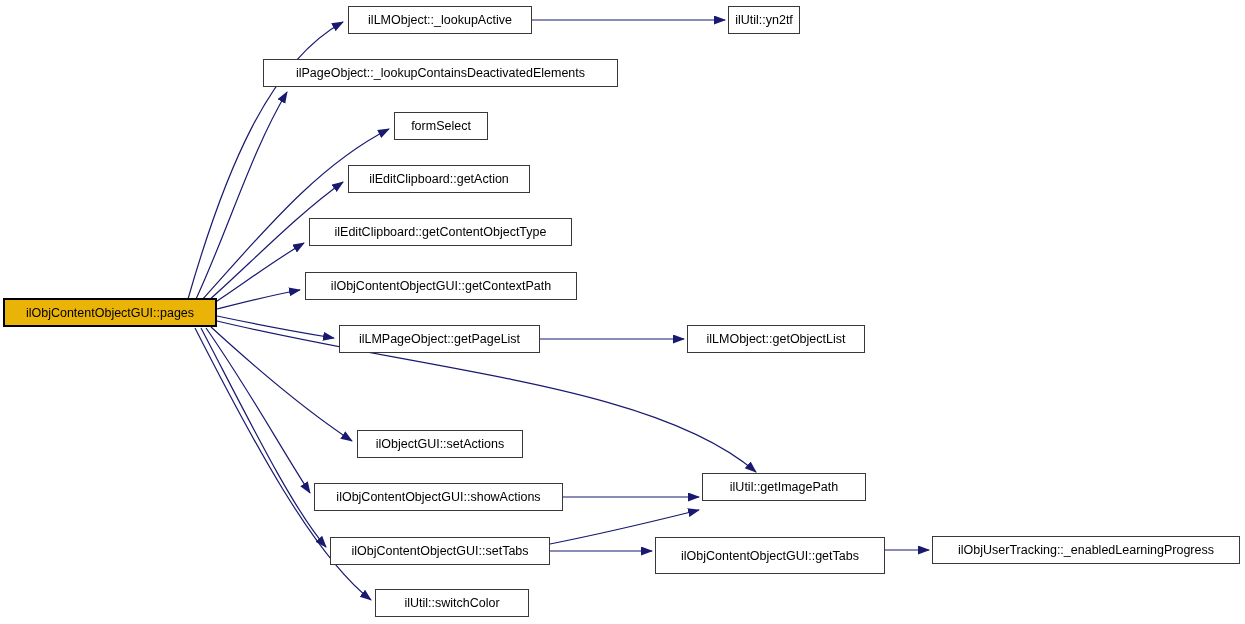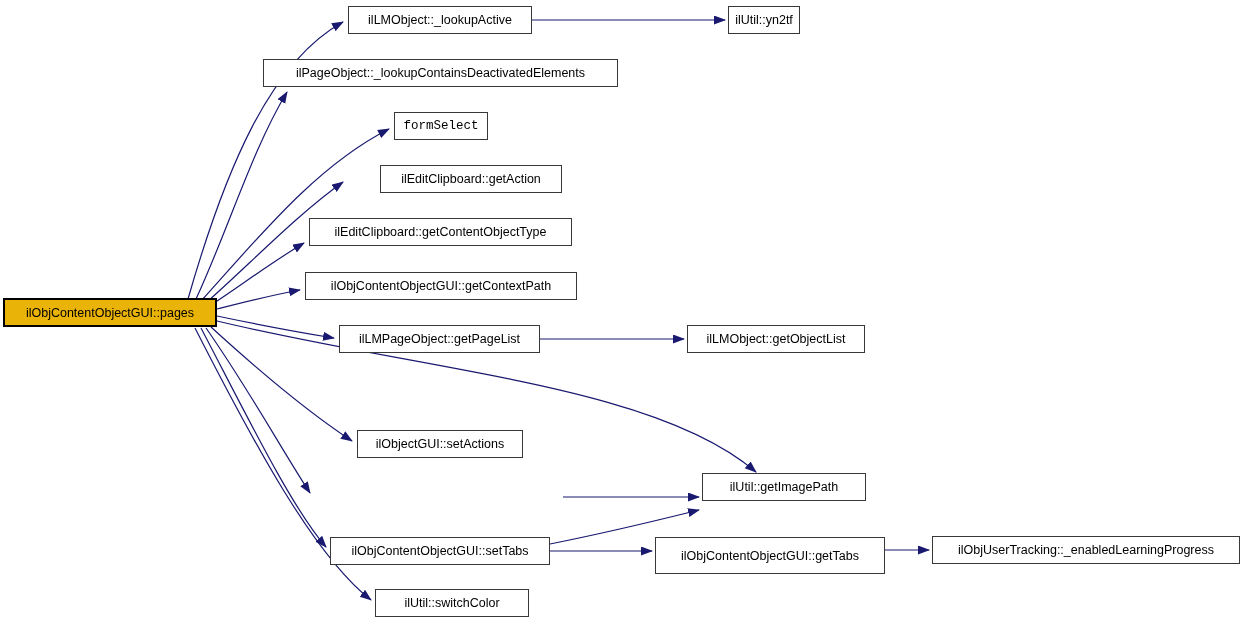--- a/index.html
+++ b/index.html
@@ -44,34 +44,35 @@
   </svg>
 
   <div class="node root" style="left:3px;top:298px;width:214px;height:29px;">ilObjContentObjectGUI::pages</div>
 
   <div class="node" style="left:348px;top:6px;width:184px;height:28px;">ilLMObject::_lookupActive</div>
 
   <div class="node" style="left:728px;top:6px;width:72px;height:28px;">ilUtil::yn2tf</div>
 
   <div class="node" style="left:263px;top:59px;width:355px;height:28px;">ilPageObject::_lookupContainsDeactivatedElements</div>
 
-  <div class="node" style="left:394px;top:112px;width:94px;height:28px;font-family:Liberation Mono, monospace;">formSelect</div>
+  <div class="node" style="left:394px;top:112px;width:94px;height:28px;">formSelect</div>
 
-  <div class="node" style="left:348px;top:165px;width:182px;height:28px;margin-left:32px;">ilEditClipboard::getAction</div>
+  <div class="node" style="left:348px;top:165px;width:182px;height:28px;">ilEditClipboard::getAction</div>
 
   <div class="node" style="left:309px;top:218px;width:263px;height:28px;">ilEditClipboard::getContentObjectType</div>
 
   <div class="node" style="left:305px;top:272px;width:272px;height:28px;">ilObjContentObjectGUI::getContextPath</div>
 
   <div class="node" style="left:339px;top:325px;width:201px;height:28px;">ilLMPageObject::getPageList</div>
 
   <div class="node" style="left:687px;top:325px;width:178px;height:28px;">ilLMObject::getObjectList</div>
 
   <div class="node" style="left:357px;top:430px;width:166px;height:28px;">ilObjectGUI::setActions</div>
 
+  <div class="node" style="left:314px;top:483px;width:249px;height:28px;">ilObjContentObjectGUI::showActions</div>
 
   <div class="node" style="left:702px;top:473px;width:164px;height:28px;">ilUtil::getImagePath</div>
 
   <div class="node" style="left:330px;top:537px;width:220px;height:28px;">ilObjContentObjectGUI::setTabs</div>
 
   <div class="node" style="left:655px;top:537px;width:230px;height:37px;">ilObjContentObjectGUI::getTabs</div>
 
   <div class="node" style="left:932px;top:536px;width:308px;height:28px;">ilObjUserTracking::_enabledLearningProgress</div>
 
   <div class="node" style="left:375px;top:589px;width:154px;height:28px;">ilUtil::switchColor</div>

